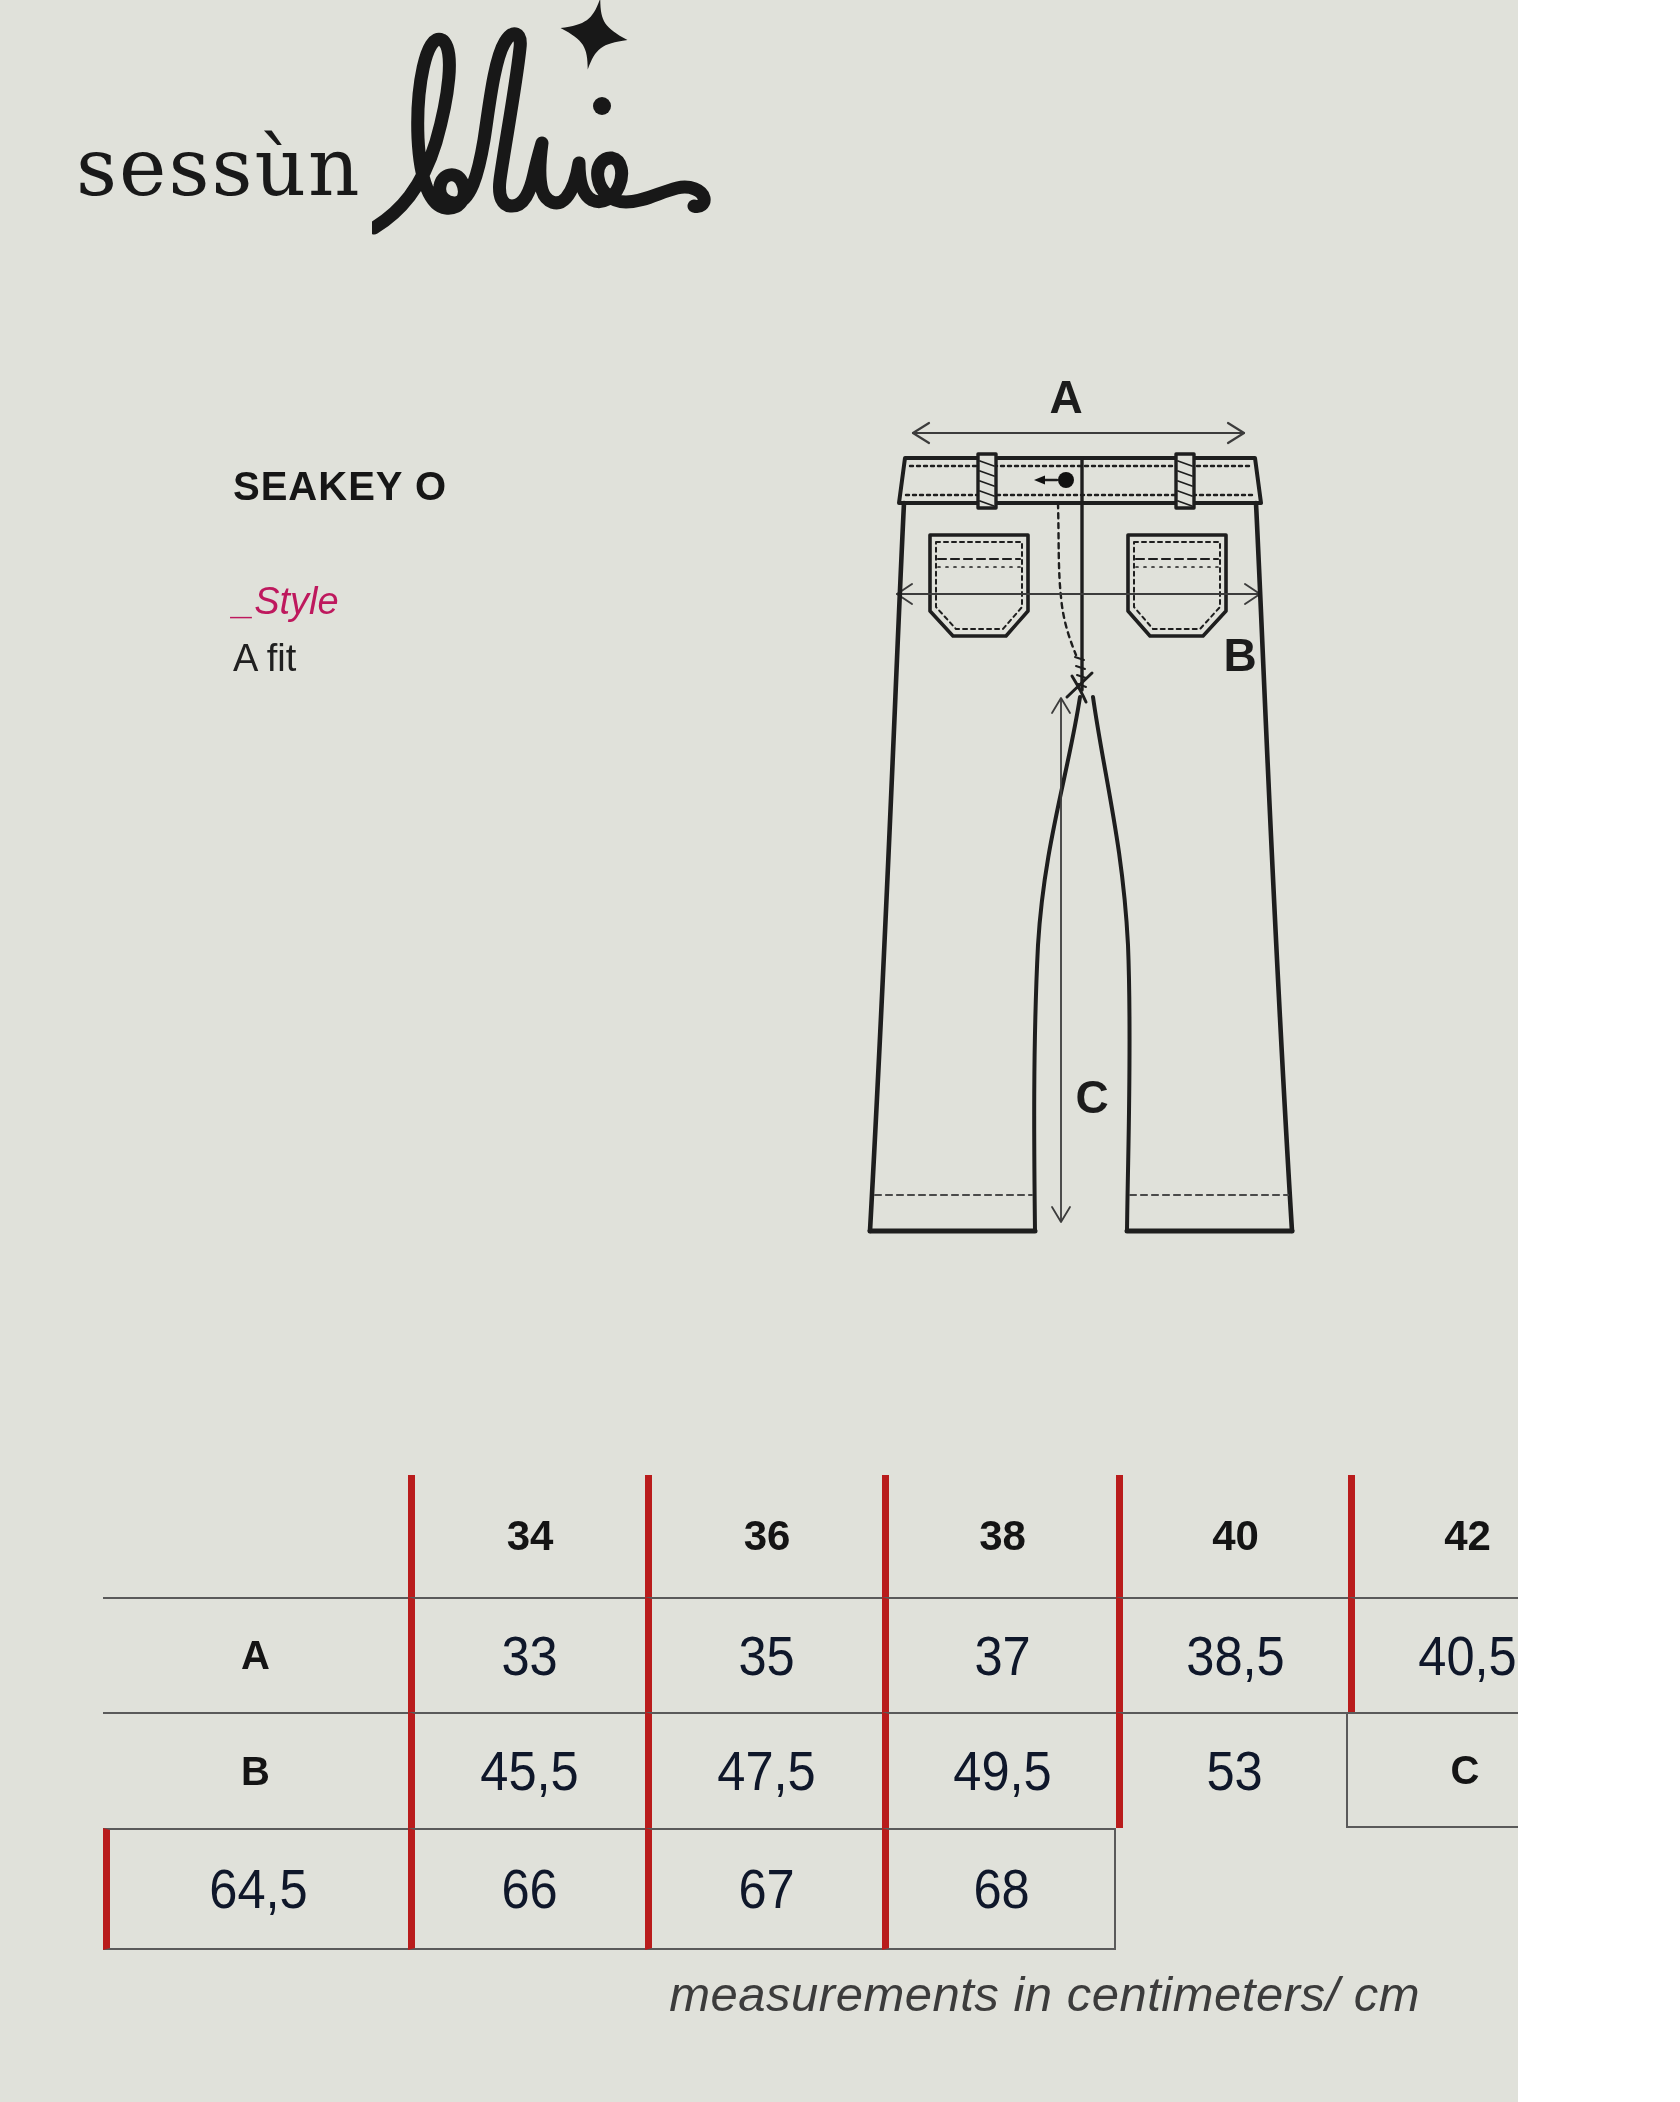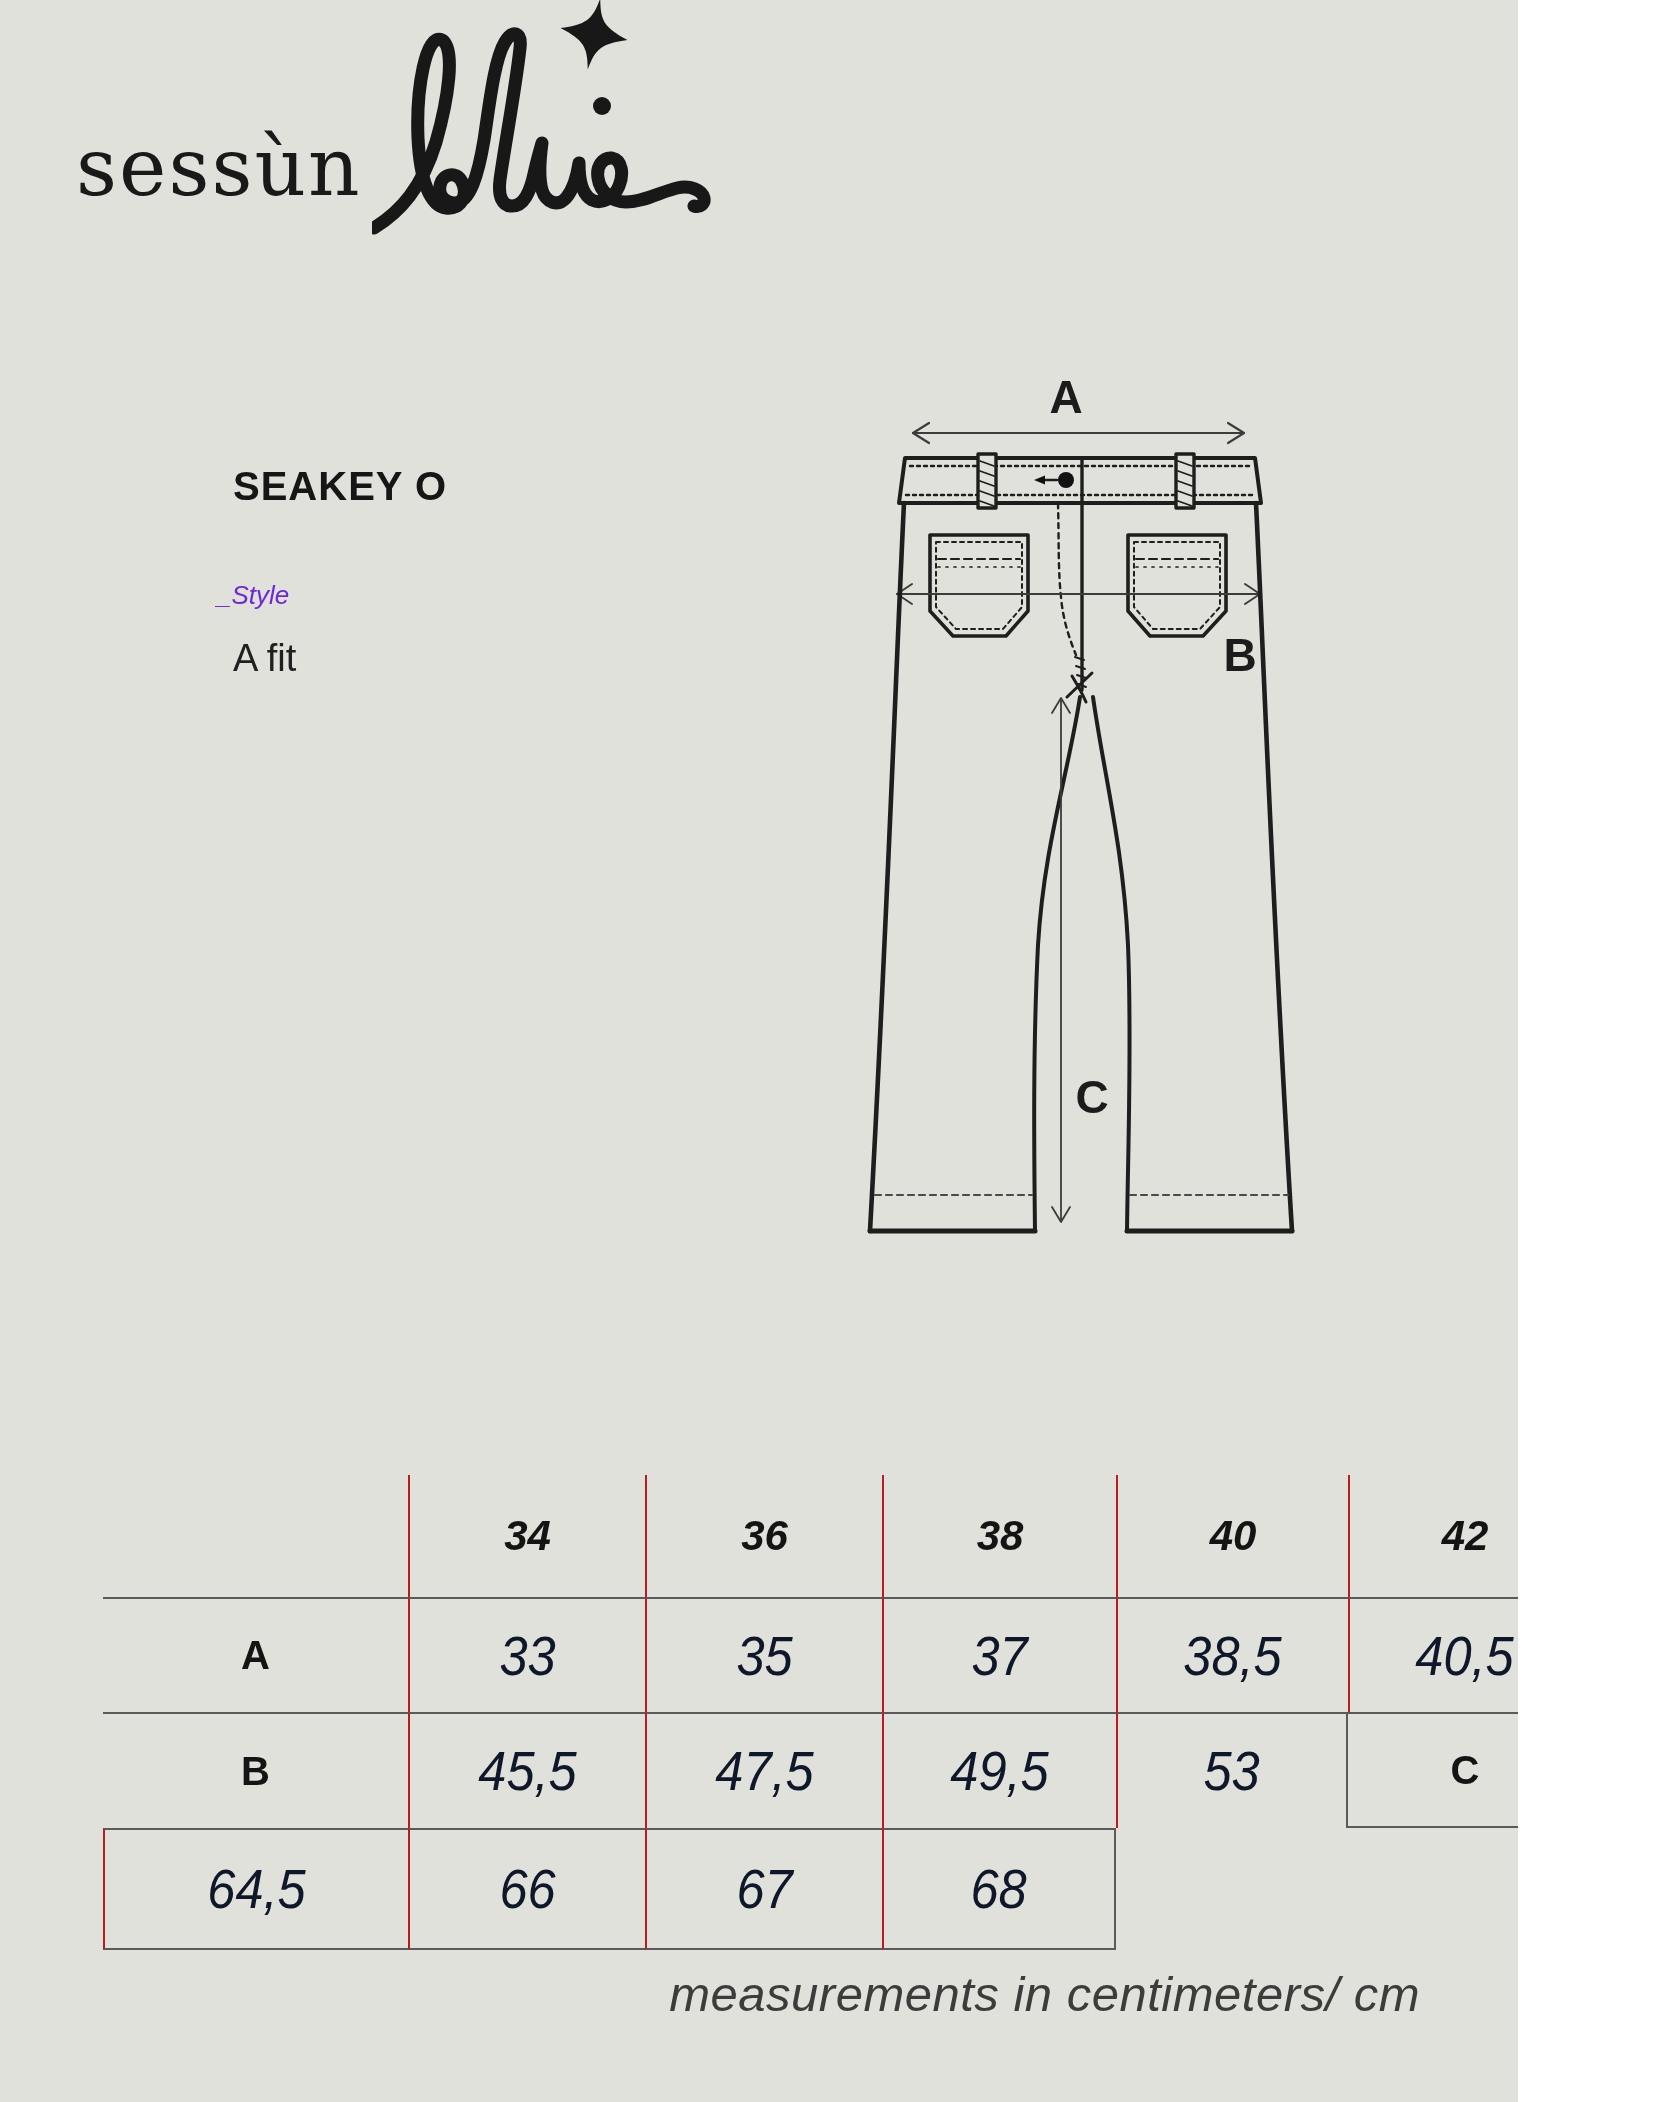--- a/index.html
+++ b/index.html
@@ -18,43 +18,43 @@
     font-size:80px;letter-spacing:2px;color:#191919;
     line-height:1;
   }
   .brand-script{position:absolute;left:372px;top:0px;width:345px;height:255px;}
   
   .product-name{
     position:absolute;left:233px;top:466px;
     font-size:40px;font-weight:bold;letter-spacing:1px;color:#161616;line-height:1;
   }
   .style-label{
-    position:absolute;left:217px;top:581px;
-    font-size:26px;font-style:italic;color:#6d28d9;line-height:1.1;
+    position:absolute;left:233px;top:581px;
+    font-size:38px;font-style:italic;color:#be185d;line-height:1.1;
   }
   .fit-label{
     position:absolute;left:233px;top:638px;
     font-size:38px;color:#202020;line-height:1.1;
   }
   
   .pants{position:absolute;left:820px;top:345px;width:560px;height:950px;}
   
   .size-table{
     position:absolute;left:103px;top:1475px;
     display:grid;
     grid-template-columns:305px 237px 237px 234px 232px 234px;
     grid-template-rows:122px 115px 116px 122px;
   }
   .cell{
     display:flex;align-items:center;justify-content:center;
     font-size:55px;color:#0f172a;
   }
   .cell.hdr{font-weight:bold;color:#141414;font-size:42px;}
   .cell.lbl{font-weight:bold;color:#141414;font-size:40px;}
-  .cell.vline{border-left:2px solid #b91c1c;font-style:italic;}
+  .cell.vline{border-left:7px solid #b91c1c;}
   .cell.rline{border-right:2px solid #5a5a5a;}
   .cell.hline{border-top:2px solid #5a5a5a;}
   .cell.bline{border-bottom:2px solid #5a5a5a;}
   .val{display:inline-block;transform:scaleX(0.92);}
   
   .footnote{
     position:absolute;right:98px;top:1966px;
     font-size:49px;font-style:italic;color:#3c3c3c;letter-spacing:0.5px;
   }
 </style>

